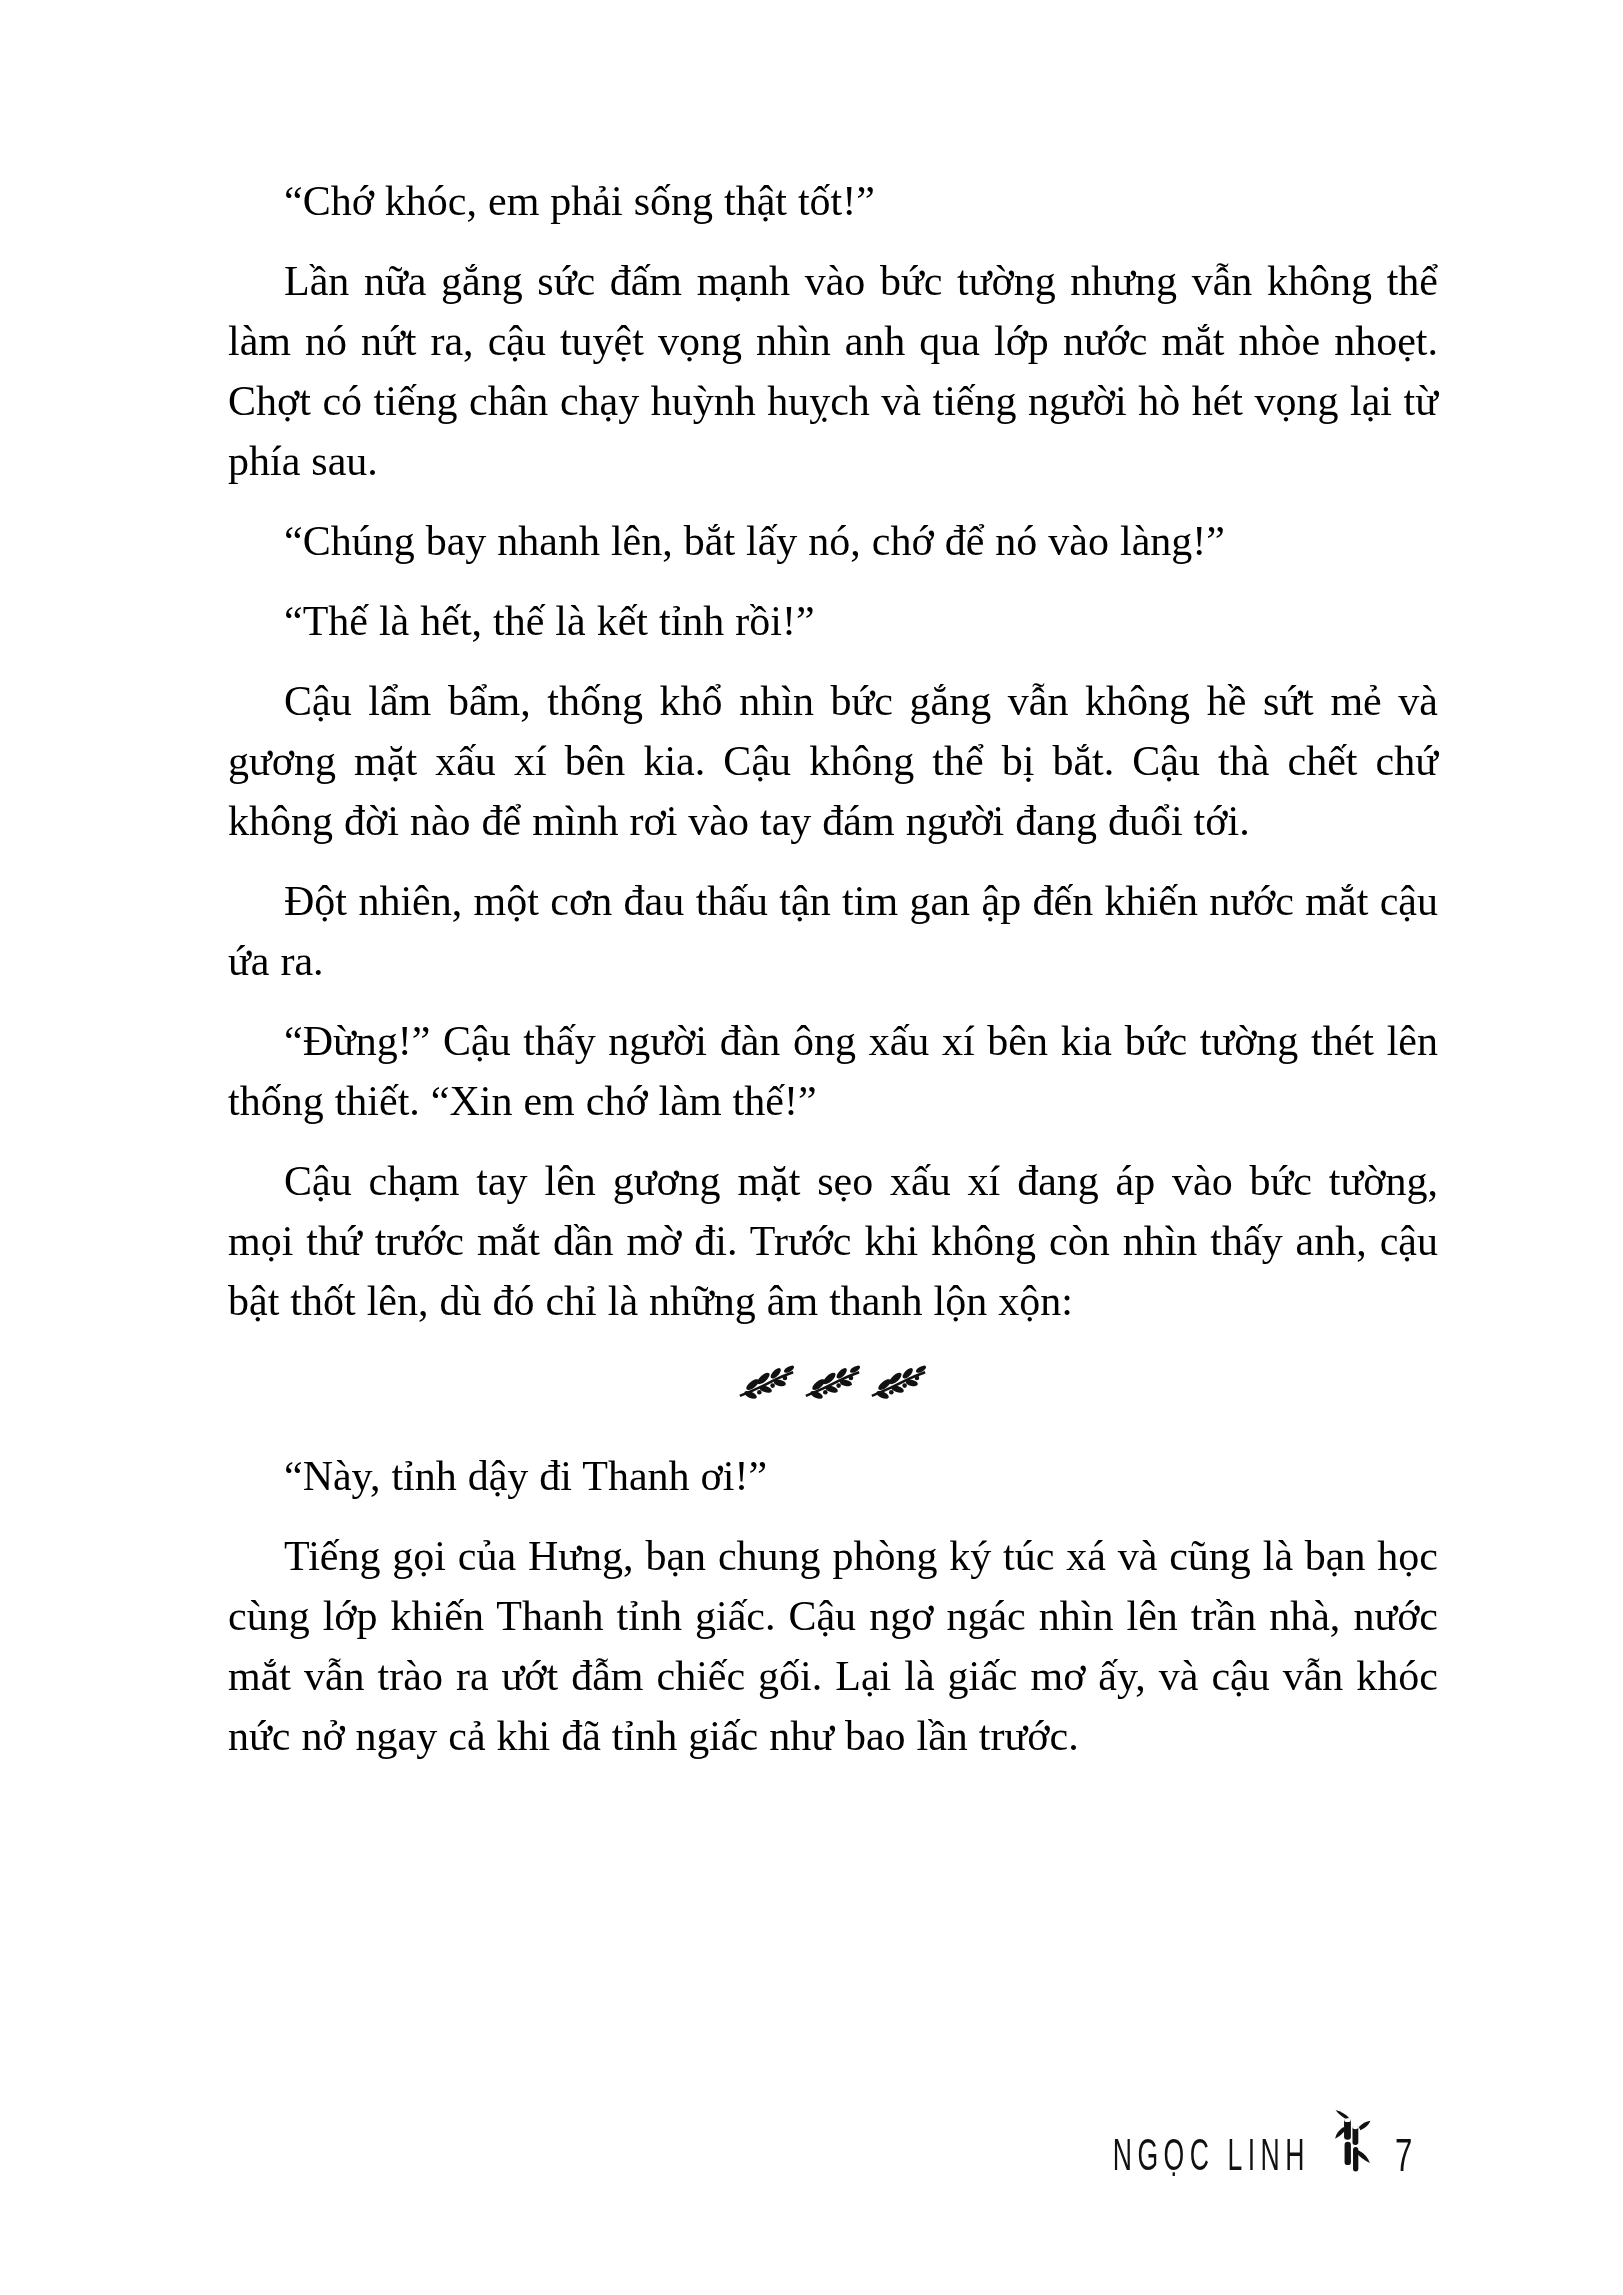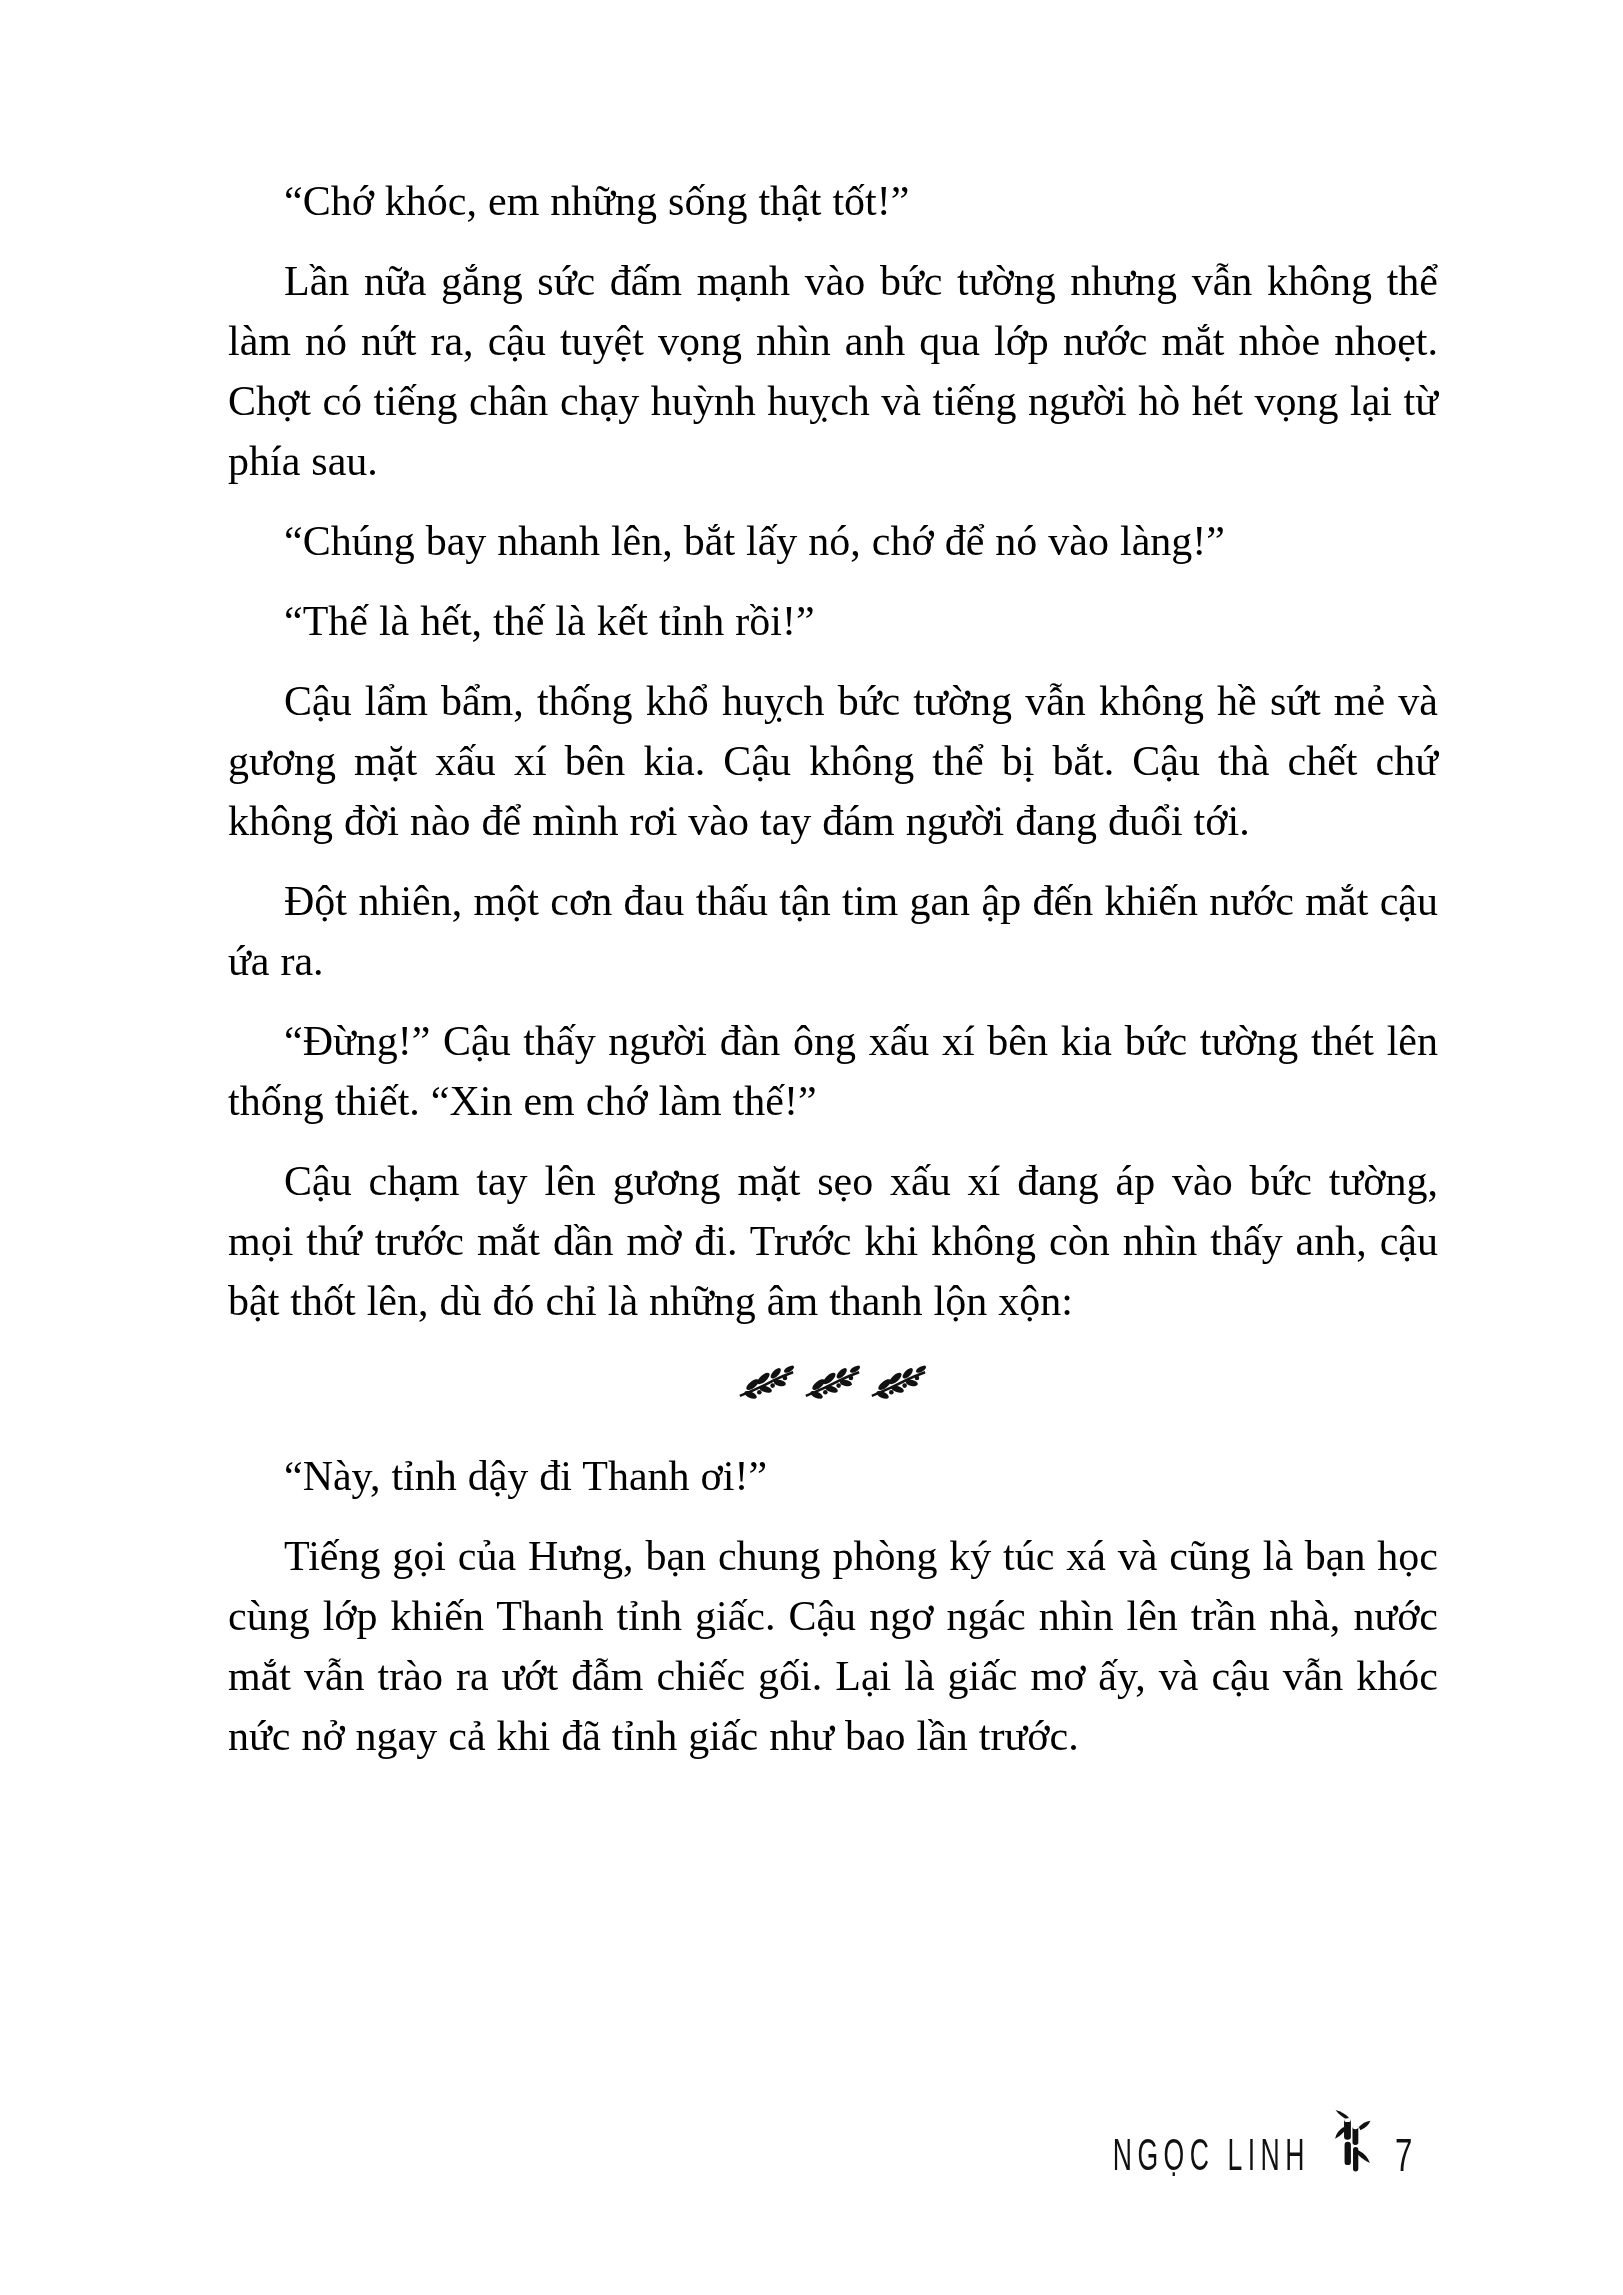--- a/index.html
+++ b/index.html
@@ -76,25 +76,25 @@
     line-height: 1;
     padding-bottom: 2.8px;
   }
 </style>
 </head>
 <body>
 
 <div class="page">
 
   <main class="text-block">
-      <p class="para">“Chớ khóc, em những sống thật tốt!”</p>
+      <p class="para">“Chớ khóc, em phải sống thật tốt!”</p>
       <p class="para">Lần nữa gắng sức đấm mạnh vào bức tường nhưng vẫn không thể làm nó nứt ra, cậu tuyệt vọng nhìn anh qua lớp nước mắt nhòe nhoẹt. Chợt có tiếng chân chạy huỳnh huỵch và tiếng người hò hét vọng lại từ phía sau.</p>
       <p class="para">“Chúng bay nhanh lên, bắt lấy nó, chớ để nó vào làng!”</p>
       <p class="para">“Thế là hết, thế là kết tỉnh rồi!”</p>
-      <p class="para">Cậu lẩm bẩm, thống khổ huỵch bức tường vẫn không hề sứt mẻ và gương mặt xấu xí bên kia. Cậu không thể bị bắt. Cậu thà chết chứ không đời nào để mình rơi vào tay đám người đang đuổi tới.</p>
+      <p class="para">Cậu lẩm bẩm, thống khổ nhìn bức gắng vẫn không hề sứt mẻ và gương mặt xấu xí bên kia. Cậu không thể bị bắt. Cậu thà chết chứ không đời nào để mình rơi vào tay đám người đang đuổi tới.</p>
       <p class="para">Đột nhiên, một cơn đau thấu tận tim gan ập đến khiến nước mắt cậu ứa ra.</p>
       <p class="para">“Đừng!” Cậu thấy người đàn ông xấu xí bên kia bức tường thét lên thống thiết. “Xin em chớ làm thế!”</p>
       <p class="para">Cậu chạm tay lên gương mặt sẹo xấu xí đang áp vào bức tường, mọi thứ trước mắt dần mờ đi. Trước khi không còn nhìn thấy anh, cậu bật thốt lên, dù đó chỉ là những âm thanh lộn xộn:</p>
   <div class="ornament-row">
     <span>
           <svg viewBox="0 0 110 80" xmlns="http://www.w3.org/2000/svg">
             <g fill="#111" stroke="none">
               <path d="M2 68 Q38 54 68 38 Q88 28 106 22" fill="none" stroke="#111" stroke-width="5"></path>
               <ellipse cx="27" cy="46" rx="15" ry="6.5" transform="rotate(-38 27 46)"></ellipse>
               <ellipse cx="23" cy="66" rx="13" ry="6" transform="rotate(24 23 66)"></ellipse>

